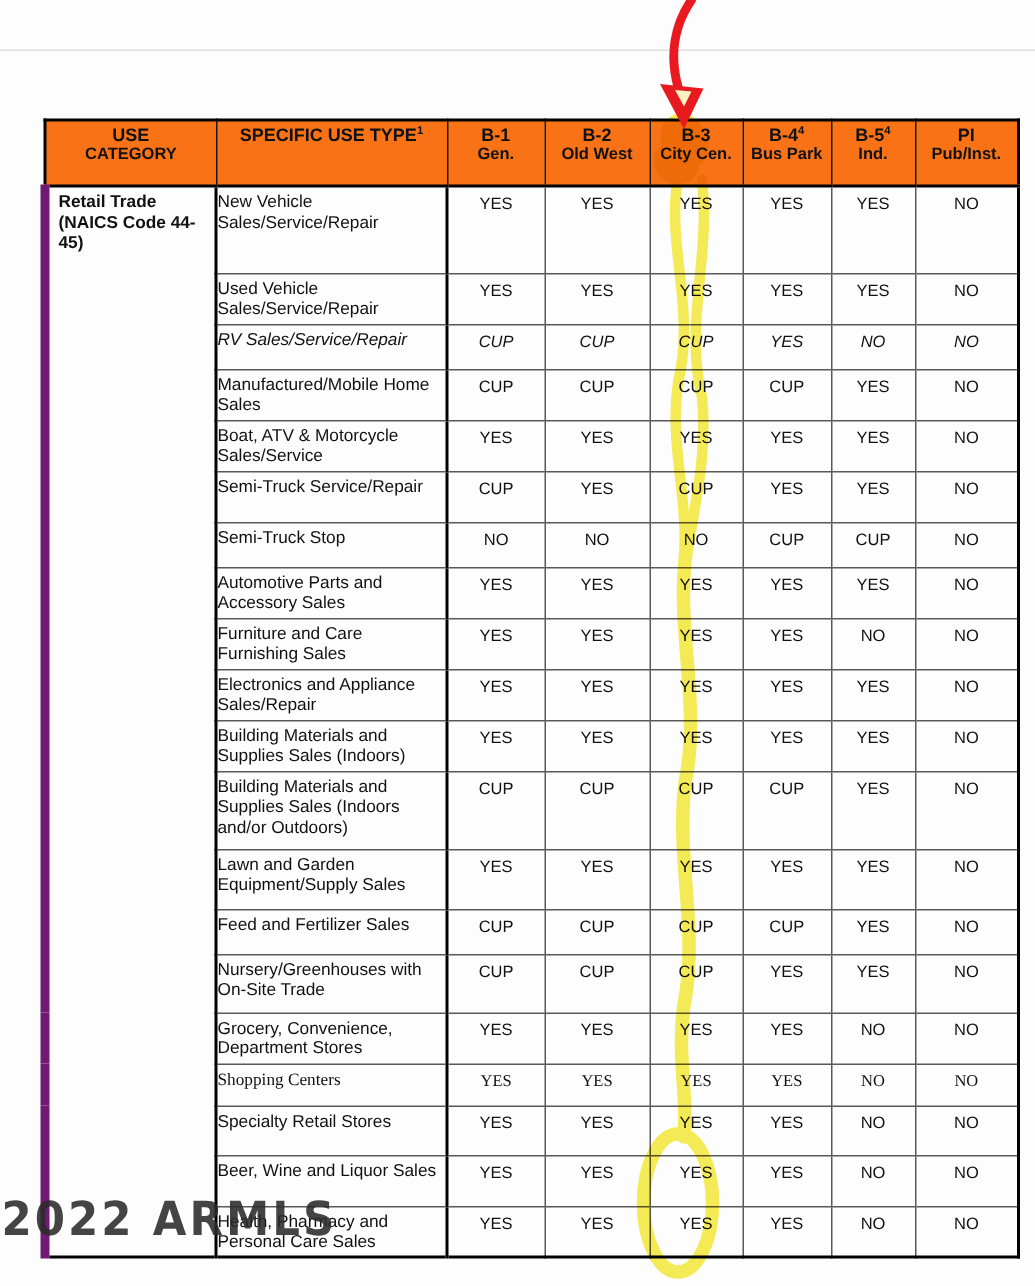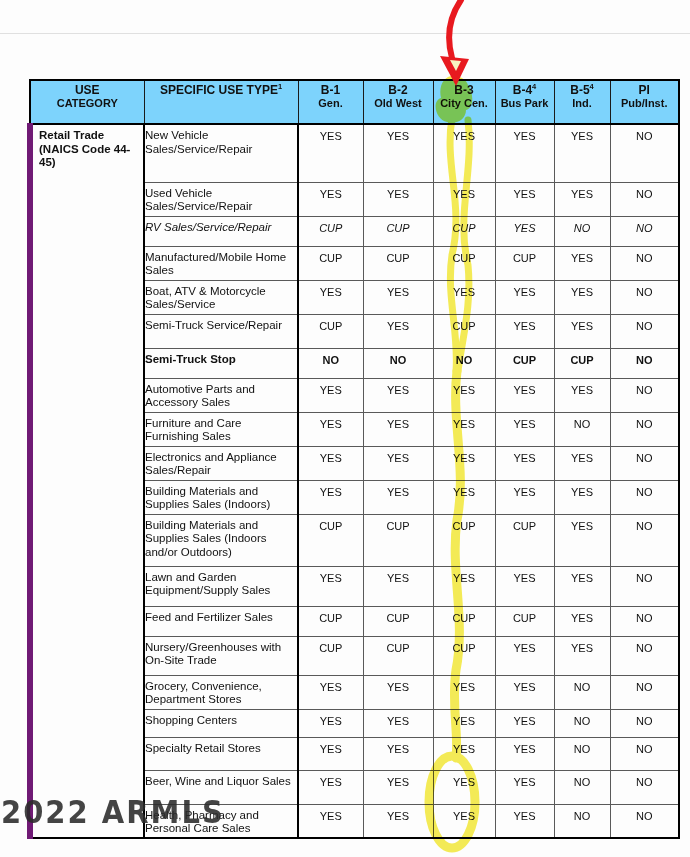--- a/index.html
+++ b/index.html
@@ -15,45 +15,45 @@
     position:absolute;left:27px;top:50px;margin:0;
     font-size:13.5px;font-weight:bold;color:#0d0d0d;
     white-space:pre;letter-spacing:0.2px;
   }
   table.reg-table{
     position:absolute;left:27px;top:79px;width:649px;
     border-collapse:collapse;table-layout:fixed;
     border:2px solid #000;
   }
   thead th{
-    background:#7dd3fc;
+    background:#f97316;
     border:1px solid #1a1a1a;
     border-bottom:2px solid #000;
     vertical-align:top;text-align:center;
     height:40px;padding:2px 1px 0 1px;
     font-weight:bold;
   }
   thead th .h-top{font-size:12px;line-height:14px;}
   thead th .h-bot{font-size:11px;line-height:13px;}
   thead th sup{font-size:7.5px;vertical-align:super;line-height:0;}
   tbody td{
     border:1px solid #595959;
     vertical-align:top;
     font-size:11.5px;line-height:13.5px;
     background:transparent;
   }
   tbody tr{height:34px;}
   tbody tr:nth-child(1){height:58px;}
   tbody tr:nth-child(3){height:30px;font-style:italic;}
-  tbody tr:nth-child(7){height:30px;font-weight:bold;}
+  tbody tr:nth-child(7){height:30px;}
   tbody tr:nth-child(12){height:52px;}
   tbody tr:nth-child(13){height:40px;}
   tbody tr:nth-child(14){height:30px;}
   tbody tr:nth-child(15){height:39px;}
-  tbody tr:nth-child(17){height:28px;}
+  tbody tr:nth-child(17){height:28px;font-family:Liberation Serif, serif;}
   tbody tr:nth-child(18){height:33px;}
   td.cat-cell{
     font-weight:bold;padding:4px 3px 0 6px;
     border-right:2px solid #000;border-left:6px solid #701a75;margin-top:46px;
   }
   td.use-cell{
     padding:4px 4px 0 0;
     border-right:2px solid #000;
   }
   td.val-cell{

